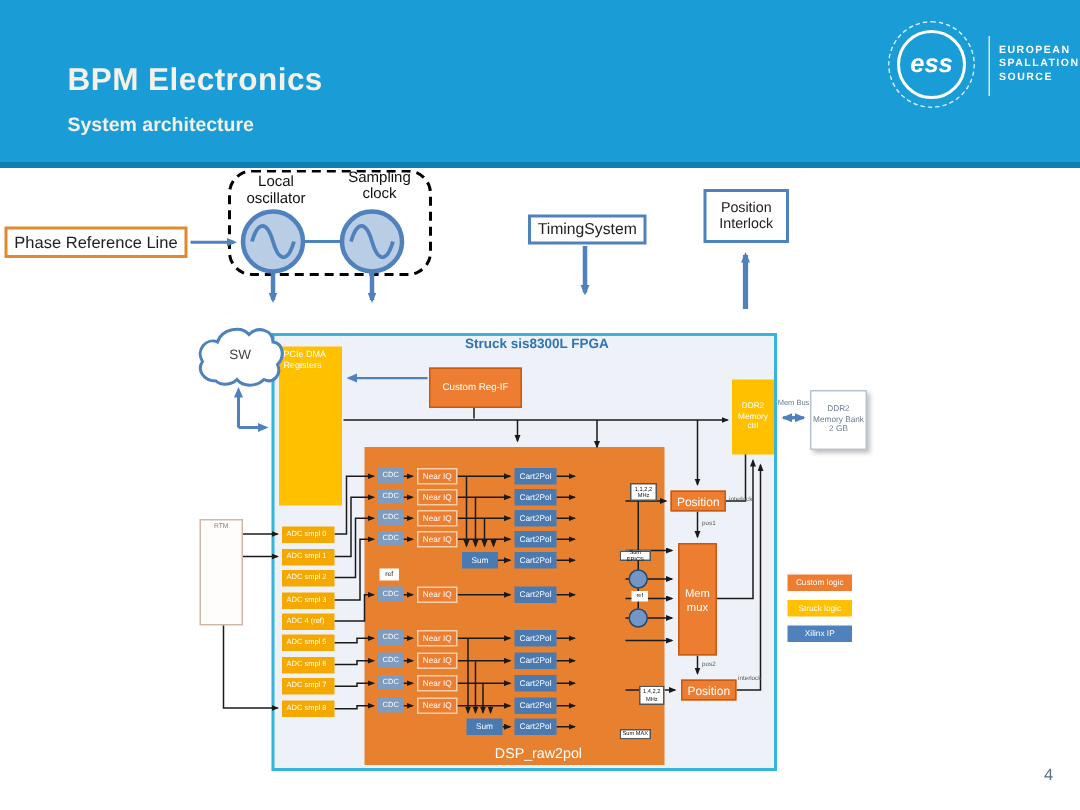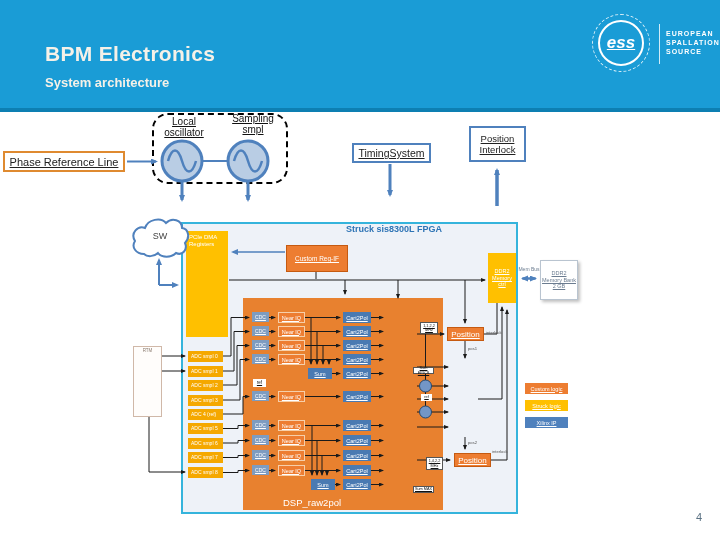--- a/index.html
+++ b/index.html
@@ -1,46 +1,46 @@
 <!DOCTYPE html>
 <html><head>
 <meta charset="utf-8">
 <style>
   html,body{margin:0;padding:0;background:#888;}
   .stage{position:relative;width:720px;height:540px;background:#ffffff;overflow:hidden;
          font-family:"Liberation Sans","DejaVu Sans",sans-serif;}
   .a{position:absolute;box-sizing:border-box;}
-  .ctr{display:flex;align-items:center;justify-content:center;text-align:center;text-decoration:underline;}
+  .ctr{display:flex;align-items:center;justify-content:center;text-align:center;}
   
   .banner{left:0;top:0;width:720px;height:112px;background:#1a9cd6;border-bottom:4px solid #0d7fb2;}
   .title{left:45px;top:42px;font-size:21px;font-weight:600;color:#f5f1e8;letter-spacing:.3px;}
   .subtitle{left:45px;top:75px;font-size:13px;font-weight:600;color:#f5f1e8;}
   .logo-outer{left:592px;top:14px;width:58px;height:58px;border:1.5px dashed rgba(255,255,255,.85);border-radius:50%;}
   .logo-inner{left:598px;top:20px;width:46px;height:46px;border:2.5px solid #fff;border-radius:50%;color:#fff;
               font-style:italic;font-weight:bold;font-size:17px;}
   .logo-div{left:659px;top:24px;width:1px;height:40px;background:rgba(255,255,255,.8);}
   .logo-org{left:666px;top:29px;width:62px;font-size:7px;font-weight:bold;line-height:9px;letter-spacing:1px;color:#fff;}
   
   .prl{left:3px;top:151px;width:122px;height:21px;border:2px solid #df8a30;background:#fff;font-size:11px;color:#222;}
   .dashbox{left:152px;top:113px;width:136px;height:71px;border:2px dashed #000;border-radius:16px;}
   .osclabel{font-size:10px;line-height:11px;color:#111;}
   .timing{left:352px;top:143px;width:79px;height:20px;border:2px solid #4f81bd;background:#fff;font-size:10.5px;color:#222;}
   .posint{left:469px;top:126px;width:57px;height:36px;border:2.5px solid #4f81bd;background:#fff;font-size:9.5px;line-height:11px;color:#222;}
   .swtxt{left:149px;top:231px;width:22px;font-size:9px;color:#444;text-align:center;}
   
   .fpga{left:181px;top:222px;width:337px;height:292px;border:2px solid #35b4dc;background:#eef2f8;}
-  .fpgatitle{left:310px;top:224px;width:205px;font-size:9px;font-weight:600;color:#2e74b5;margin-left:36px;}
+  .fpgatitle{left:310px;top:224px;width:205px;font-size:9px;font-weight:600;color:#2e74b5;}
   .pcie{left:186px;top:231px;width:42px;height:106px;background:#ffc000;color:#fff;font-size:6px;line-height:7px;padding:3px 3px;}
   .custreg{left:286px;top:245px;width:62px;height:27px;background:#ed7d31;border:1px solid #c55a11;color:#fff;font-size:6.5px;}
   .ddr2ctrl{left:488px;top:253px;width:28px;height:50px;background:#ffc000;color:#fff;font-size:5.5px;line-height:6.5px;}
   .ddr2bank{left:540px;top:260px;width:38px;height:40px;background:#fff;border:1px solid #b9c4d0;box-shadow:2px 2px 3px rgba(0,0,0,.25);
             color:#6b7c90;font-size:5.5px;line-height:6.5px;}
   .membus{left:514px;top:266px;width:30px;font-size:5px;color:#6b7c90;text-align:center;}
   .dsp{left:243px;top:298px;width:200px;height:212px;background:#e8812f;}
-  .dsplabel{left:283px;top:497px;width:120px;font-size:9.5px;color:#fff;text-align:left;}
+  .dsplabel{left:268px;top:497px;width:120px;font-size:9.5px;color:#fff;text-align:right;}
   .fir{left:386px;top:302px;width:31px;height:206px;background:#5b87be;color:#fff;font-size:7.5px;line-height:9px;}
   .cdc{width:17px;height:10px;background:#7e9cc0;color:#fff;font-size:5px;left:252px;}
   .niq{width:27px;height:11px;background:#ed7d31;border:1px solid #f6cfa9;color:#fff;font-size:5.5px;left:278px;}
   .c2p{width:28px;height:11px;background:#4a7ab2;color:#fff;font-size:5.5px;left:343px;}
   .sumbox{width:24px;height:11px;background:#4a7ab2;color:#fff;font-size:5.5px;}
   .wlabel{background:#fff;border:.5px solid #555;color:#111;font-size:3.8px;line-height:4.2px;}
   .posbox{width:37px;height:14px;background:#ed7d31;border:1px solid #c55a11;color:#fff;font-size:8px;}
   .memmux{left:452px;top:362px;width:26px;height:75px;background:#ed7d31;border:1px solid #c55a11;color:#fff;font-size:7.5px;line-height:9px;}
   .tiny{font-size:4.2px;color:#555;}
   .legend{left:525px;width:43px;height:11px;color:#fff;font-size:5.5px;}
@@ -61,21 +61,21 @@
   <div class="a title z3">BPM Electronics</div>
   <div class="a subtitle z3">System architecture</div>
   <div class="a logo-outer z3"></div>
   <div class="a logo-inner ctr z3">ess</div>
   <div class="a logo-div z3"></div>
   <div class="a logo-org z3">EUROPEAN SPALLATION SOURCE</div>
 
   <div class="a prl ctr z1">Phase Reference Line</div>
   <div class="a dashbox z1"></div>
   <div class="a osclabel ctr z3" style="left:156px;top:116px;width:56px;">Local oscillator</div>
-  <div class="a osclabel ctr z3" style="left:224px;top:113px;width:58px;">Sampling smpl</div>
+  <div class="a osclabel ctr z3" style="left:224px;top:113px;width:58px;">Sampling clock</div>
   <div class="a posint ctr z1">Position Interlock</div>
   <div class="a timing ctr z1">TimingSystem</div>
   <div class="a swtxt z3">SW</div>
 
   <div class="a fpga z1"></div>
   <div class="a fpgatitle z3">Struck sis8300L FPGA</div>
   <div class="a pcie z1">PCIe DMA Registers</div>
   <div class="a custreg ctr z3">Custom Reg-IF</div>
   <div class="a ddr2ctrl ctr z3">DDR2 Memory ctrl</div>
   <div class="a ddr2bank ctr z1">DDR2 Memory Bank 2 GB</div>
@@ -133,20 +133,21 @@
 
   <div class="a wlabel ctr z3" style="left:420px;top:322px;width:18px;height:12px;">1,1,2,2 MHz</div>
   <div class="a wlabel ctr z3" style="left:413px;top:367px;width:21px;height:7px;">Sum EPICS</div>
   <div class="a wlabel ctr z3" style="left:421px;top:394px;width:11px;height:7px;border:none;">ref</div>
   <div class="a wlabel ctr z3" style="left:426px;top:457px;width:17px;height:13px;">1,4,2,2 MHz</div>
   <div class="a wlabel ctr z3" style="left:413px;top:486px;width:21px;height:7px;">Sum MAX</div>
 
   <div class="a posbox ctr z3" style="left:447px;top:327px;">Position</div>
   <div class="a tiny z3" style="left:486px;top:330px;">interlock</div>
   <div class="a tiny z3" style="left:468px;top:346px;">pos1</div>
+  <div class="a memmux ctr z3">Mem mux</div>
   <div class="a tiny z3" style="left:468px;top:440px;">pos2</div>
   <div class="a posbox ctr z3" style="left:454px;top:453px;">Position</div>
   <div class="a tiny z3" style="left:492px;top:449px;">interlock</div>
 
   <div class="a legend ctr bg-orange z3" style="top:383px;">Custom logic</div>
   <div class="a legend ctr bg-yellow z3" style="top:400px;">Struck logic</div>
   <div class="a legend ctr bg-blue z3" style="top:417px;">Xilinx IP</div>
 
   <div class="a pagenum z3">4</div>
 

